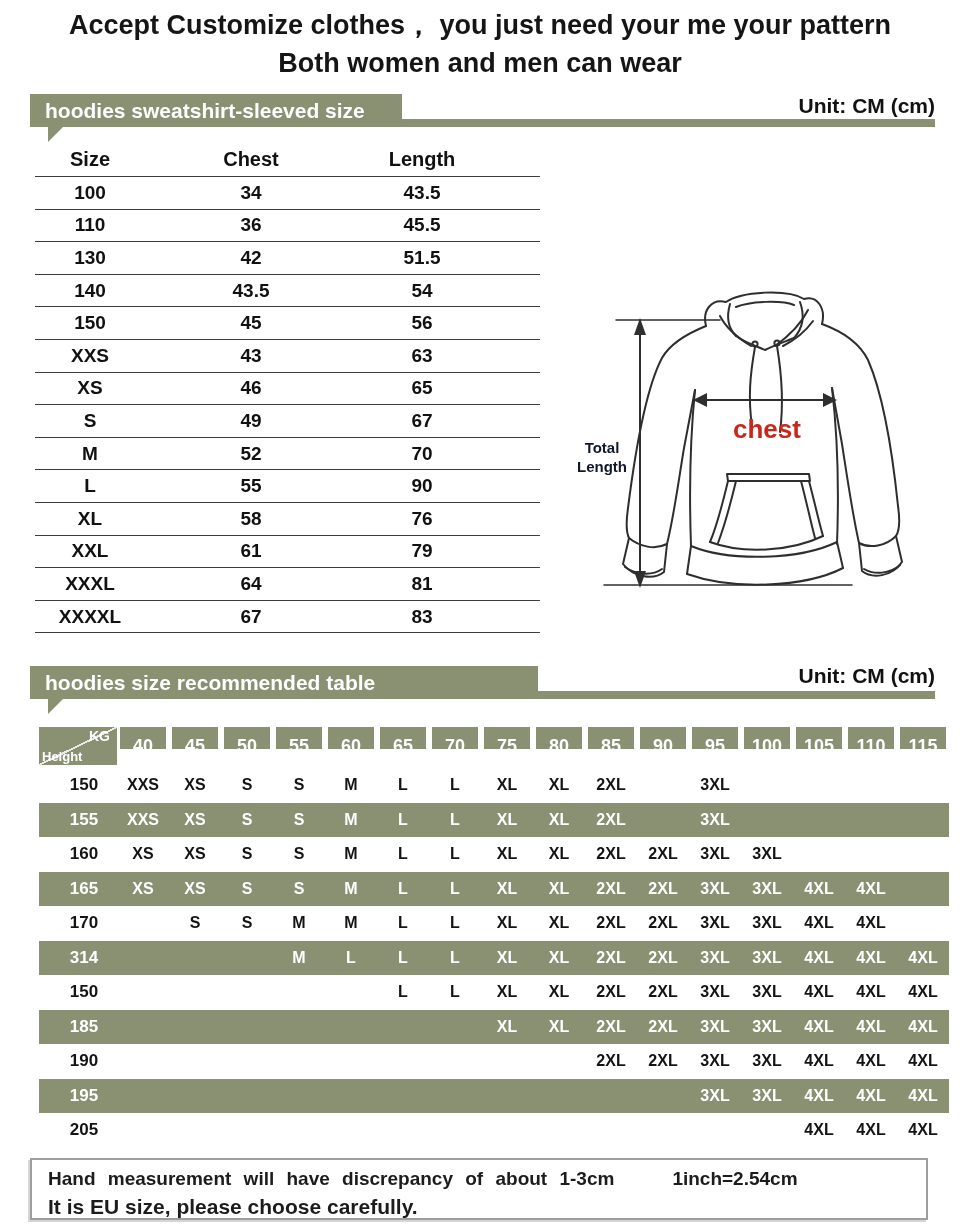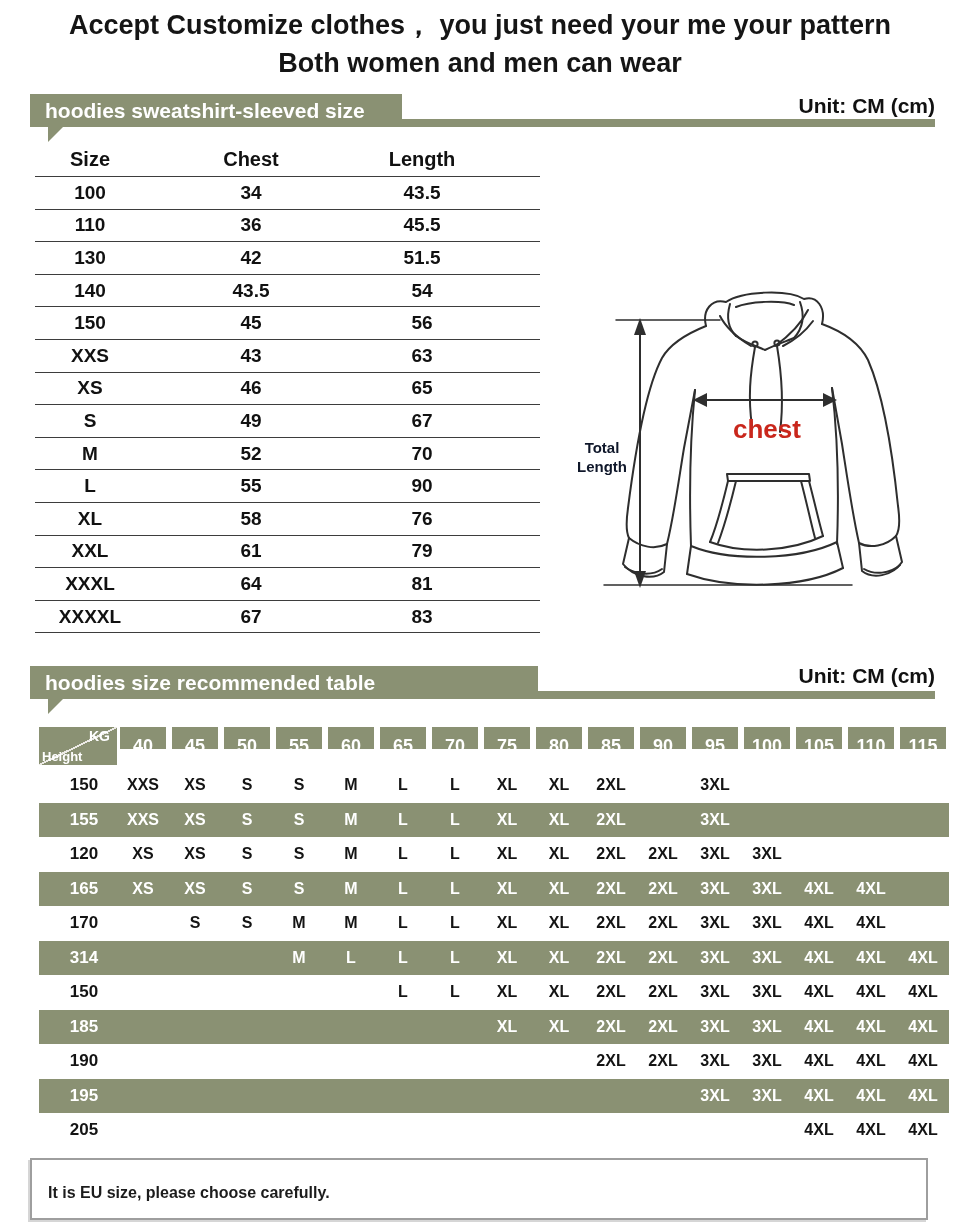--- a/index.html
+++ b/index.html
@@ -78,21 +78,21 @@
 
   
   #footer {
     position:absolute; left:30px; top:1158px; width:898px; height:62px;
     border:2px solid #9e9e9e; box-shadow:-2px 2px 0 #d6d6d6; background:#fff;
     box-sizing:border-box; padding:8px 16px 0 16px; font-weight:bold; font-size:19px; color:#1c1c1c;
   }
   #footer .l1 { display:flex; }
   #footer .l1 .p1 { word-spacing:7px; }
   #footer .l1 .p2 { margin-left:58px; }
-  #footer .l2 { margin-top:16px; font-size:16px; }
+  #footer .l2 { margin-top:5px; font-size:21px; }
 </style>
 </head>
 <body>
 
 <div class="title">
   <div>Accept Customize clothes， you just need your me your pattern</div>
   <div>Both women and men can wear</div>
 </div>
 
 <div id="banner1" class="banner-box">hoodies sweatshirt-sleeved size table</div>
@@ -339,21 +339,21 @@
         <div class="mc">XL</div>
         <div class="mc">2XL</div>
         <div class="mc"></div>
         <div class="mc">3XL</div>
         <div class="mc"></div>
         <div class="mc"></div>
         <div class="mc"></div>
         <div class="mc"></div>
       </div>
       <div class="mrow">
-        <div class="mh">120</div>
+        <div class="mh">160</div>
         <div class="mc">XS</div>
         <div class="mc">XS</div>
         <div class="mc">S</div>
         <div class="mc">S</div>
         <div class="mc">M</div>
         <div class="mc">L</div>
         <div class="mc">L</div>
         <div class="mc">XL</div>
         <div class="mc">XL</div>
         <div class="mc">2XL</div>
@@ -513,14 +513,18 @@
         <div class="mc"></div>
         <div class="mc"></div>
         <div class="mc">4XL</div>
         <div class="mc">4XL</div>
         <div class="mc">4XL</div>
       </div>
     </div>
 </div>
 
 <div id="footer">
+  <div class="l1">
+    <span class="p1">Hand measurement will have discrepancy of about 1-3cm</span>
+    <span class="p2">1inch=2.54cm</span>
+  </div>
   <div class="l2">It is EU size, please choose carefully.</div>
 </div>
 
 </body></html>

